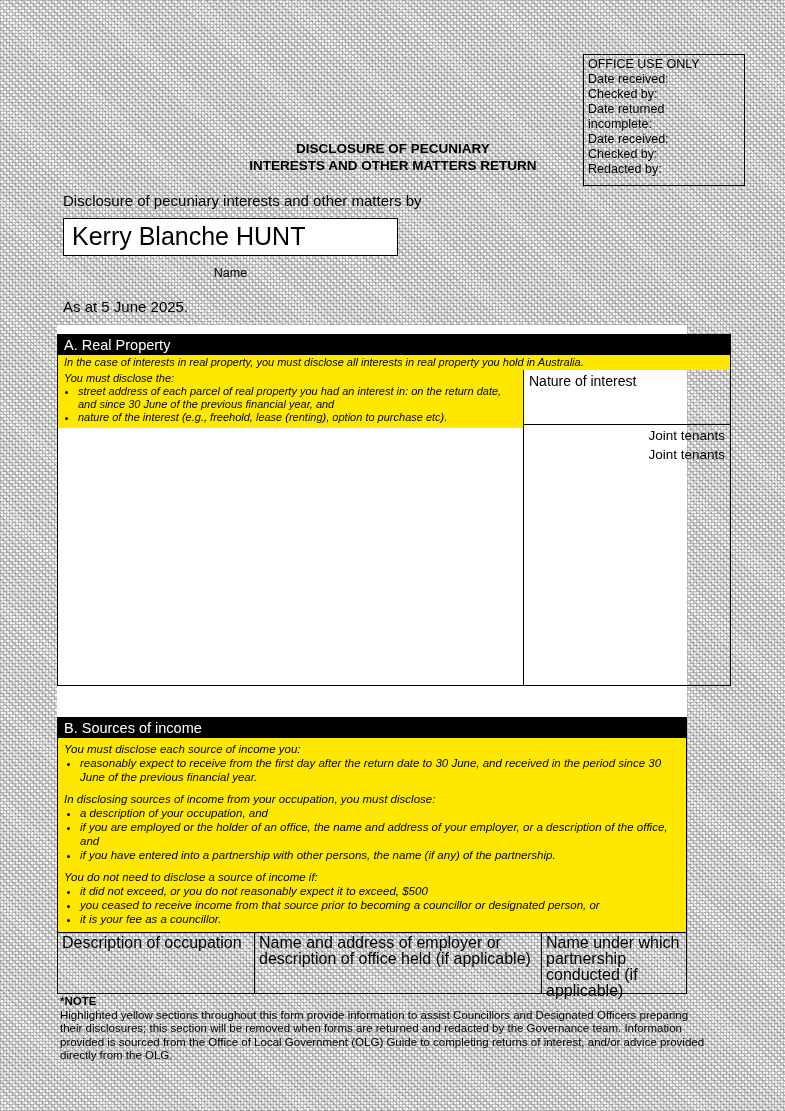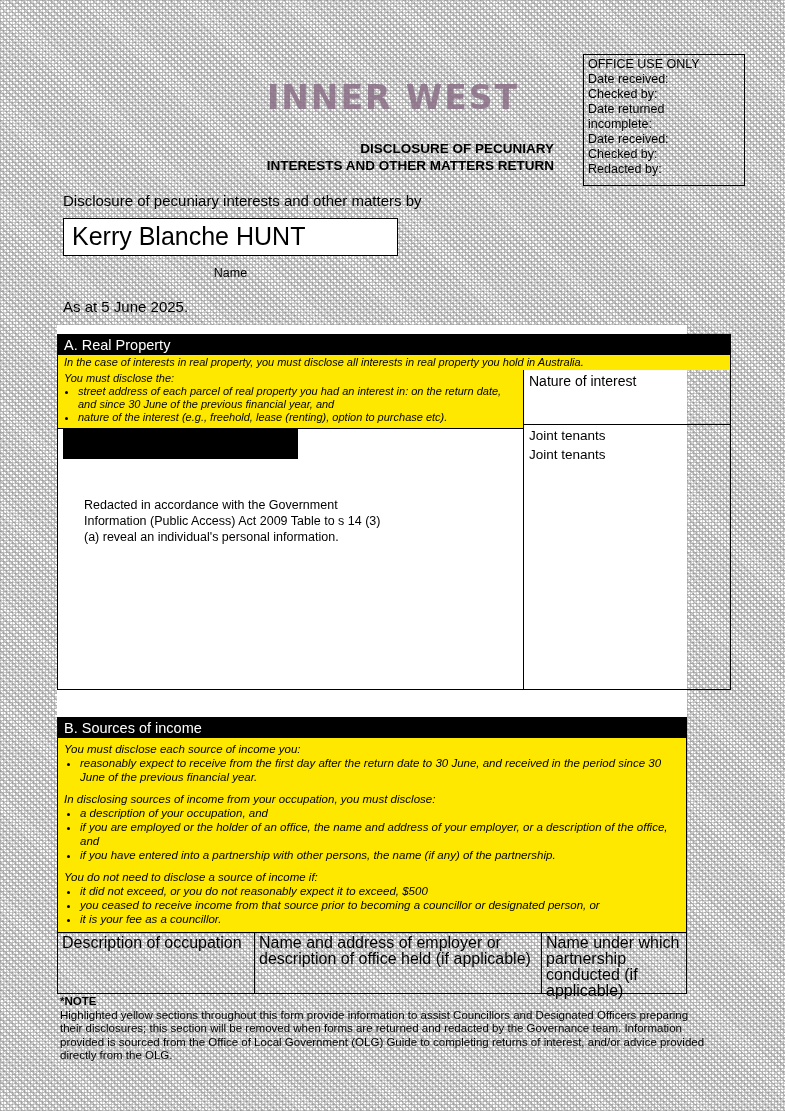--- a/index.html
+++ b/index.html
@@ -83,21 +83,21 @@
     letter-spacing: 2px;
     color: #8a6f86;
     text-align: center;
     opacity: 0.85;
   }
   .title-block {
     position: absolute;
     left: 232px;
     top: 140px;
     width: 322px;
-    text-align: right;
+    text-align: center;
     font-size: 13.5px;
     font-weight: bold;
     line-height: 17px;
   }
   .subtitle-1 { display: block; }
   .subtitle-2 { display: block; }
 
   .disclosure-line {
     position: absolute;
     left: 63px;
@@ -217,20 +217,21 @@
     width: 300px;
   }
   .a-left-body {
     position: relative;
     height: 260px;
     border-top: 1px solid #000;
   }
   .a-right-body {
     position: relative;
     height: 260px;
+    text-align: right;
   }
 
   
   .sectionB-wrap {
     position: absolute;
     left: 57px;
     top: 717px;
     width: 630px;
     border: 1px solid #000;
     box-sizing: border-box;
@@ -287,21 +288,20 @@
       <div class="office-title">OFFICE USE ONLY</div>
       <div class="office-line">Date received:</div>
       <div class="office-line">Checked by:</div>
       <div class="office-line">Date returned</div>
       <div class="office-line">incomplete:</div>
       <div class="office-line">Date received:</div>
       <div class="office-line">Checked by:</div>
       <div class="office-line">Redacted by:</div>
     </div>
 
-    <div class="logo">INNER WEST</div>
 
     <div class="title-block">
       <span class="subtitle-1">DISCLOSURE OF PECUNIARY</span>
       <span class="subtitle-2">INTERESTS AND OTHER MATTERS RETURN</span>
     </div>
 
     <div class="disclosure-line">Disclosure of pecuniary interests and other matters by</div>
 
     <div class="name-box">
       <div class="name-value">Kerry Blanche HUNT</div>
@@ -315,24 +315,20 @@
       <div class="sec-note">In the case of interests in real property, you must disclose all interests in real property you hold in Australia.</div>
 
       <div class="a-cols">
         <div class="a-left">
           <div class="yellow yellow-block">
             <div>You must disclose the:</div>
             <ul>
               <li>street address of each parcel of real property you had an interest in: on the return date, and since 30 June of the previous financial year, and</li>
               <li>nature of the interest (e.g., freehold, lease (renting), option to purchase etc).</li>
             </ul>
-          </div>
-          <div class="a-left-body">
-            <div class="redact-bar"></div>
-            <div class="redact-note">Redacted in accordance with the Government Information (Public Access) Act 2009  Table to s  14 (3) (a) reveal an individual's personal information.</div>
           </div>
         </div>
         <div class="a-right">
           <div class="nature-label">Nature of interest</div>
           <div class="a-right-body">
             <div class="joint">Joint tenants</div>
             <div class="joint">Joint tenants</div>
           </div>
         </div>
       </div>

